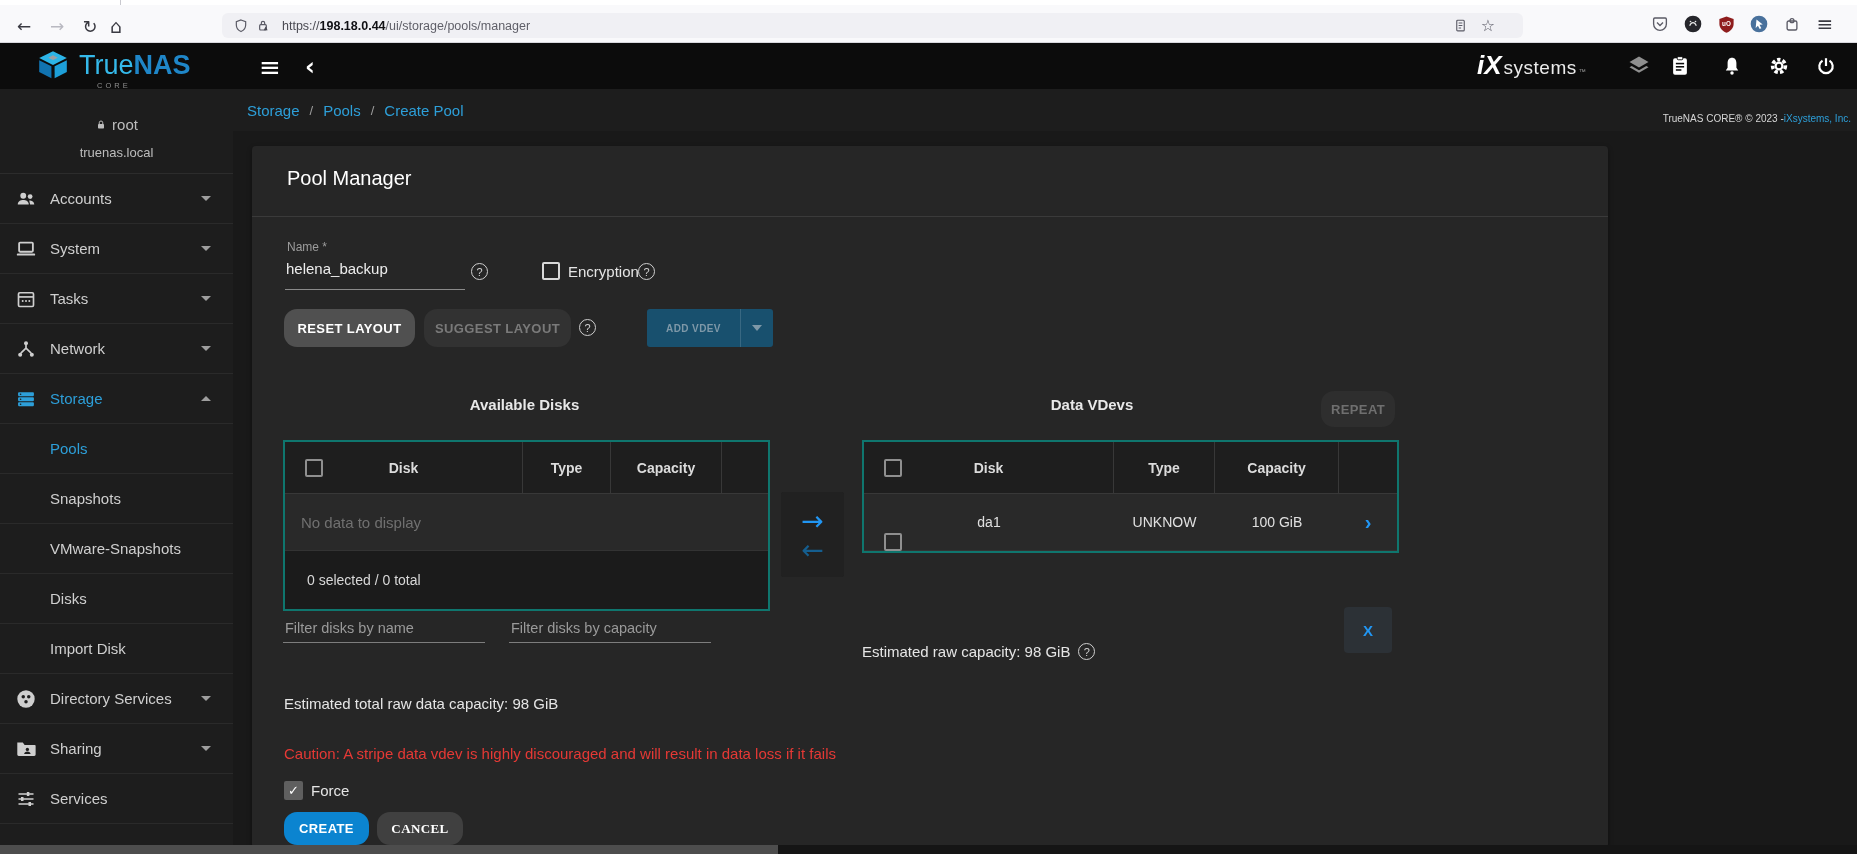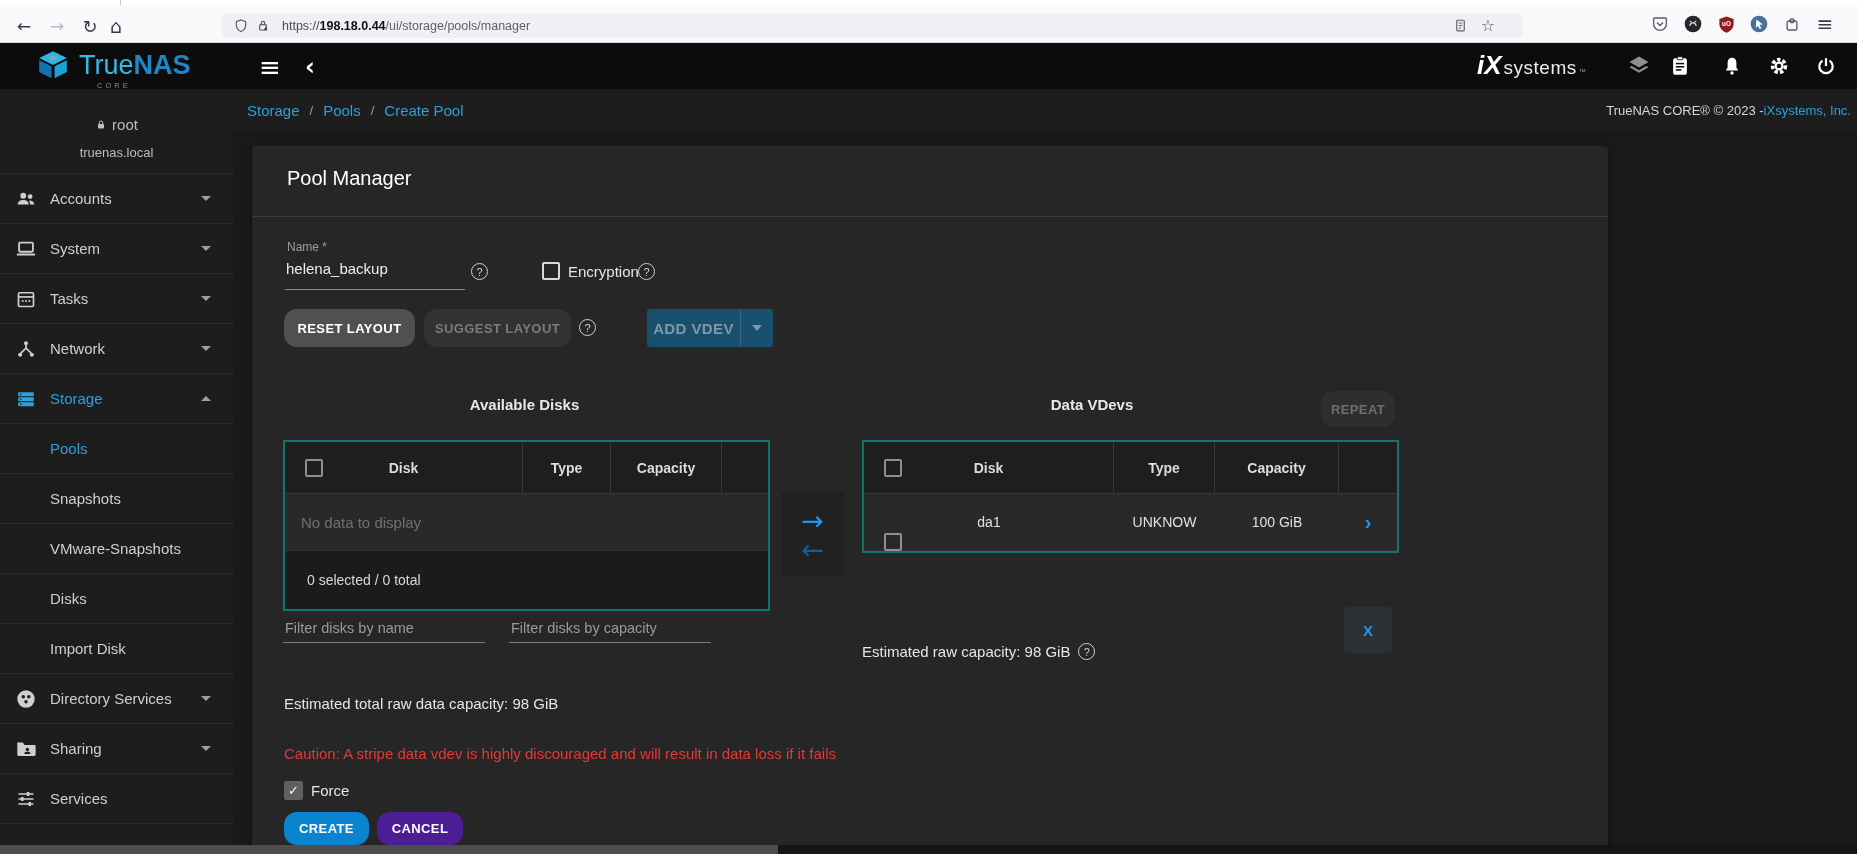--- a/index.html
+++ b/index.html
@@ -34,21 +34,21 @@
   .ix-mark{font-weight:700;font-style:italic;font-size:26px;}
   .ix-text{font-size:19px;font-weight:300;letter-spacing:.5px;margin-left:2px;color:#ececec;}
   .ix-tm{font-size:7px;color:#9a9a9a;margin-left:2px;}
   .hicon{position:absolute;top:9px;width:28px;height:28px;display:flex;align-items:center;justify-content:center;}
 
   
   .crumbbar{left:233px;top:89px;width:1624px;height:42px;background:#1d1d1d;display:flex;align-items:center;}
   .crumbs{margin-left:14px;font-size:15px;display:flex;gap:10px;align-items:center;}
   .crumb{color:#2d9fd9;}
   .crumbsep{color:#9e9e9e;font-size:13px;}
-  .copy{position:absolute;right:6px;top:0;height:42px;display:flex;align-items:center;font-size:13px;color:#d6d6d6;white-space:nowrap;}
+  .copy{position:absolute;right:6px;top:8px;height:42px;display:flex;align-items:center;font-size:10px;color:#d6d6d6;white-space:nowrap;}
   .copylink{color:#2d9fd9;}
 
   
   .sidebar{left:0;top:89px;width:233px;height:765px;background:#1d1d1d;overflow:hidden;}
   .userblock{height:84px;border-bottom:1px solid #2c2c2c;display:flex;flex-direction:column;align-items:center;justify-content:center;color:#bdbdbd;}
   .userline{display:flex;align-items:center;gap:5px;font-size:15px;margin-top:14px;}
   .hostline{font-size:13px;margin-top:12px;}
   .side-item{height:49px;border-bottom:1px solid #2a2a2a;display:flex;align-items:center;position:relative;color:#cfcfcf;font-size:15px;}
   .s-icon{width:24px;height:24px;margin-left:14px;display:flex;align-items:center;justify-content:center;flex:none;}
   .s-label{margin-left:12px;white-space:nowrap;}
@@ -67,23 +67,23 @@
   .underline{height:1px;background:#8a8a8a;}
   .helpicon{width:17px;height:17px;border:1.5px solid #cfcfcf;border-radius:50%;display:flex;align-items:center;justify-content:center;font-size:11px;color:#cfcfcf;box-sizing:border-box;}
   .cb{width:18px;height:18px;border:2px solid #d9d9d9;border-radius:2px;box-sizing:border-box;}
   .cb-dim{border-color:#8f8f8f;}
   .cb-checked{background:#5f5f5f;border:none;display:flex;align-items:center;justify-content:center;color:#fff;font-size:13px;}
   .btn{display:flex;align-items:center;justify-content:center;font-size:13px;font-weight:700;letter-spacing:.4px;border-radius:13px;color:#fff;}
   .btn-gray{background:#505050;}
   .btn-disabled{background:#323232;color:#7a7a7a;}
   .btn-repeat{background:#2e2e2e;color:#6f6f6f;}
   .btn-create{background:#0b84d0;}
-  .btn-cancel{background:#4c1d95;}
+  .btn-cancel{background:#404040;font-family:Liberation Serif, serif;}
   .addvdev{background:#18506e;border-radius:3px;display:flex;color:#7e98a8;}
-  .addvdev .lbl{flex:1;display:flex;align-items:center;justify-content:center;font-size:15px;font-weight:700;letter-spacing:.4px;}
+  .addvdev .lbl{flex:1;display:flex;align-items:center;justify-content:center;font-size:10px;font-weight:700;letter-spacing:.4px;}
   .addvdev .caretzone{width:32px;border-left:1px solid rgba(255,255,255,.14);display:flex;align-items:center;justify-content:center;}
   .addvdev .tri{width:0;height:0;border-left:5px solid transparent;border-right:5px solid transparent;border-top:6px solid #7e98a8;}
   .sectitle{font-size:15px;font-weight:700;color:#e8e8e8;text-align:center;}
 
   .tbl{position:absolute;border:2px solid #0f766e;box-sizing:content-box;}
   .tbl-head{display:flex;height:52px;background:#1e1e1e;border-bottom:1px solid #383838;box-sizing:border-box;}
   .th{display:flex;align-items:center;justify-content:center;font-size:14px;font-weight:700;color:#dcdcdc;border-right:1px solid #383838;box-sizing:border-box;position:relative;}
   .th:last-child{border-right:none;}
   .tbl-row{height:57px;background:#292929;display:flex;align-items:center;border-bottom:1px solid #333;box-sizing:border-box;position:relative;}
   .td{display:flex;align-items:center;justify-content:center;font-size:14px;color:#e0e0e0;box-sizing:border-box;}

